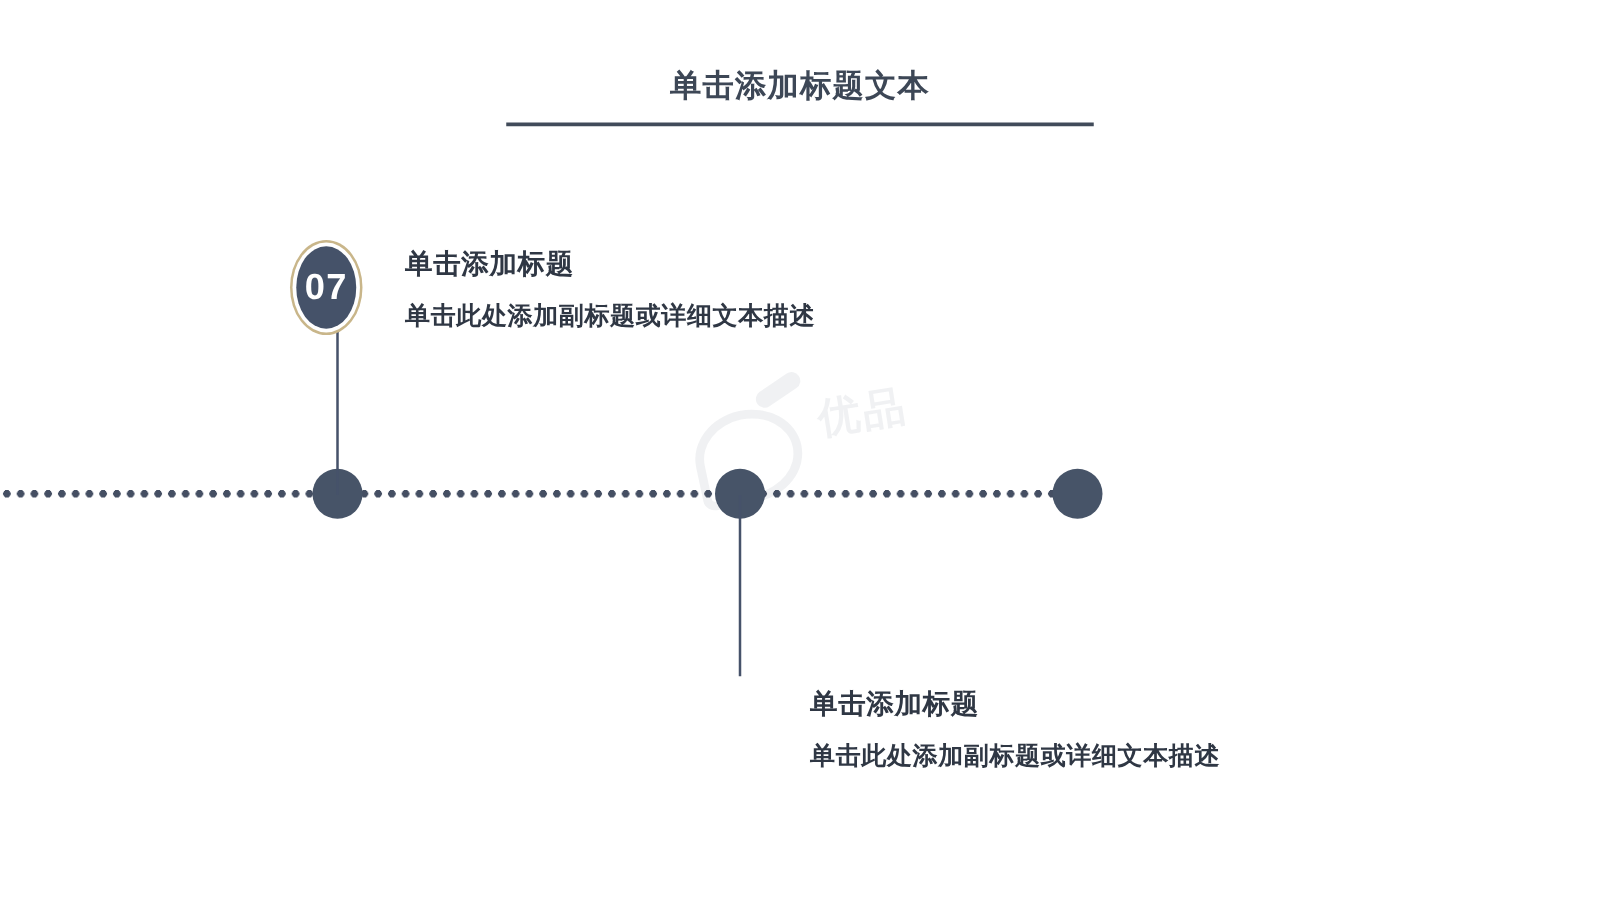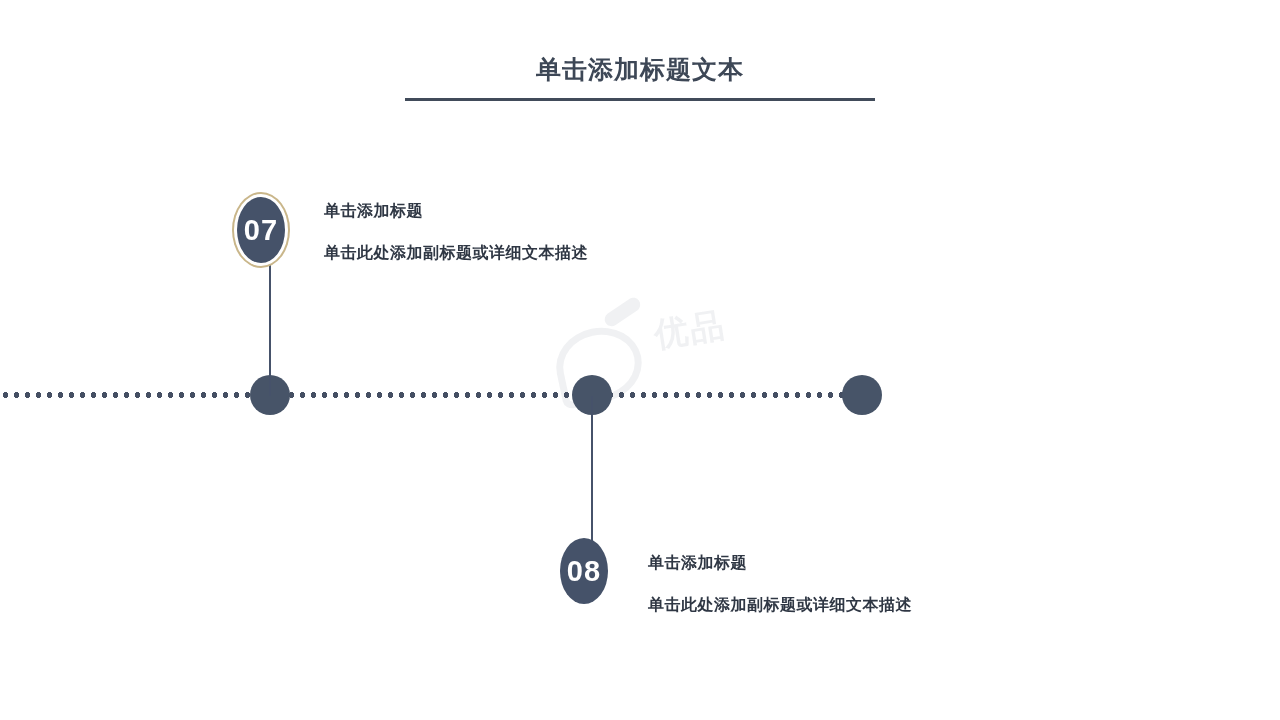--- a/index.html
+++ b/index.html
@@ -103,30 +103,30 @@
   .bubble.b08 {
     left: 560px;
     top: 538px;
   }
 
   
   .text-group {
     position: absolute;
   }
   .tg-title {
-    font-size: 16px;
+    font-size: 22px;
     font-weight: bold;
     color: #2f3744;
     line-height: 30px;
     letter-spacing: 0.5px;
     white-space: nowrap;
   }
   .tg-sub {
     margin-top: 16px;
-    font-size: 16px;
+    font-size: 20px;
     font-weight: bold;
     color: #2f3744;
     line-height: 22px;
     letter-spacing: 0.5px;
     white-space: nowrap;
   }
 
   .text-group.t07 { left: 324px; top: 196px; text-align: left; }
   .text-group.t08 { left: 648px; top: 548px; text-align: left; }
 
@@ -199,19 +199,18 @@
 
   <div class="connector c07"></div>
   <div class="connector c08"></div>
 
   <div class="bubble b07">07</div>
   <div class="text-group t07">
     <div class="tg-title">单击添加标题</div>
     <div class="tg-sub">单击此处添加副标题或详细文本描述</div>
   </div>
 
-  <div class="bubble b08">08</div>
   <div class="text-group t08">
     <div class="tg-title">单击添加标题</div>
     <div class="tg-sub">单击此处添加副标题或详细文本描述</div>
   </div>
 
 </div>
 
 </body></html>

